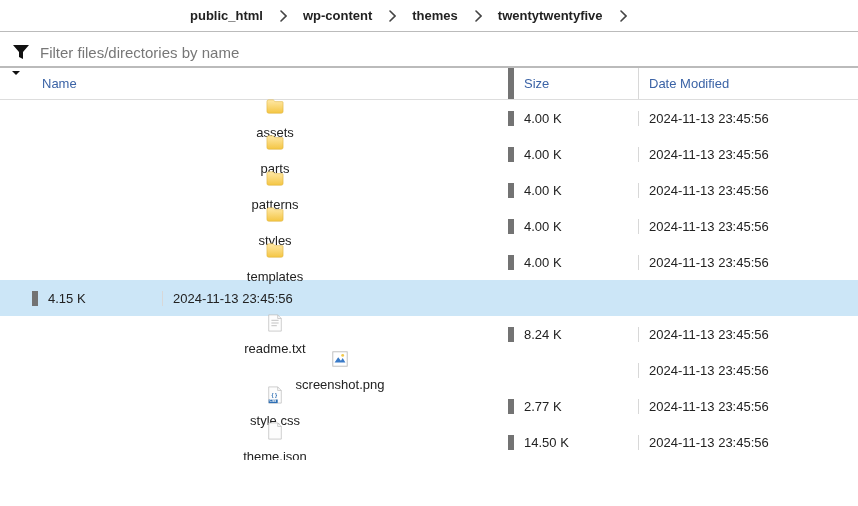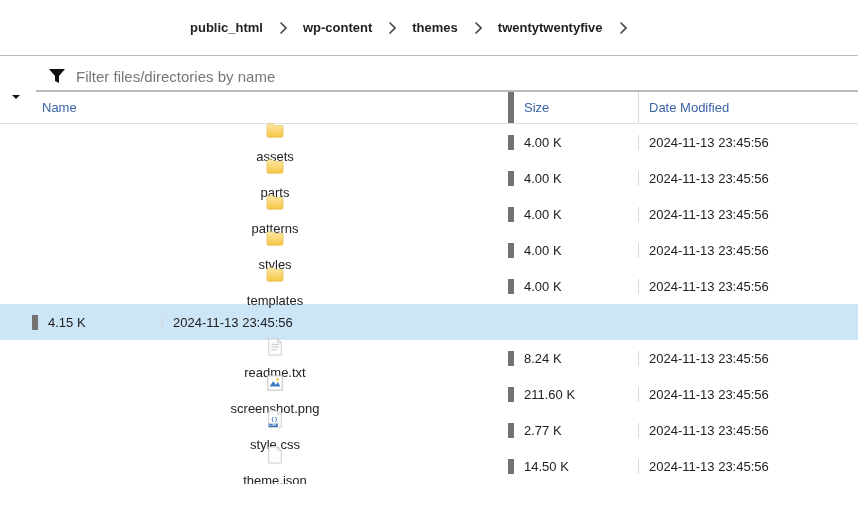--- a/index.html
+++ b/index.html
@@ -1,25 +1,25 @@
 <!DOCTYPE html>
 <html><head>
 <meta charset="utf-8">
 <style>
   * { box-sizing: border-box; }
   html, body { margin: 0; padding: 0; font-family: "Segoe UI", Tahoma, Arial, sans-serif; font-size: 13px; color: #222; width: 858px; }
   body { background: #fff; }
 
   
-  .breadcrumb { height: 56px; border-bottom: 1px solid #bbb; display: flex; align-items: center; padding-left: 190px; gap: 16px; }
+  .breadcrumb { height: 32px; border-bottom: 1px solid #bbb; display: flex; align-items: center; padding-left: 190px; gap: 16px; }
   .breadcrumb .crumb { font-weight: 600; font-size: 13px; cursor: pointer; }
   .breadcrumb .chev { color: #555; display: inline-flex; align-items: center; }
 
   
-  .filterbar { height: 36px; border-top: 6px solid #fff; border-bottom: 2px solid #bbb; display: flex; align-items: center; padding-left: 12px; margin-left: 36px; }
+  .filterbar { height: 36px; border-top: 6px solid #fff; border-bottom: 2px solid #bbb; display: flex; align-items: center; padding-left: 12px; }
   .funnel { width: 18px; height: 18px; margin-right: 8px; display: inline-flex; align-items: center; justify-content: center; }
   .filterbar input { border: none; outline: none; font-size: 15px; color: #555; flex: 1; background: transparent; }
   .filterbar input::placeholder { color: #777; }
 
   
   .thead { display: flex; align-items: flex-start; height: 32px; border-bottom: 1px solid #ddd; }
   .dropcell { width: 32px; display:flex; align-items:center; justify-content:center; }
   .col-name { flex: 1; padding-left: 10px; }
   .col-size { width: 130px; border-left: 6px solid #737373; padding-left: 10px; }
   .col-date { width: 220px; border-left: 1px solid #d8d8d8; padding-left: 10px; }
@@ -177,21 +177,20 @@
     <div class="row">
       <div class="dropcell"></div>
       <div class="col-name">
         <span class="icon file-png">
           <svg viewBox="0 0 20 20">
             <use href="#ic-png"></use>
           </svg>
         </span>
         <span>screenshot.png</span>
       </div>
-      <div class="col-size">211.60 K</div>
       <div class="col-date">2024-11-13 23:45:56</div>
     </div>
     <div class="row">
       <div class="dropcell"></div>
       <div class="col-name">
         <span class="icon file-css">
           <svg viewBox="0 0 20 20">
             <use href="#ic-css"></use>
           </svg>
         </span>

